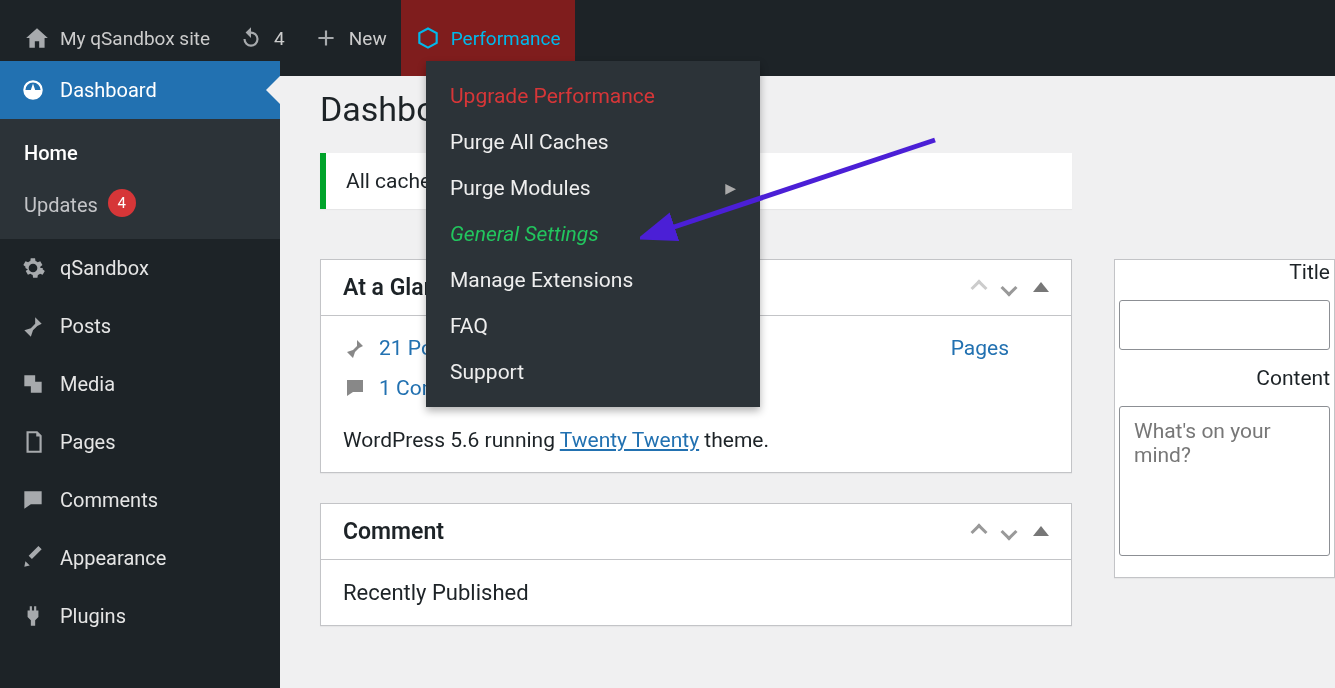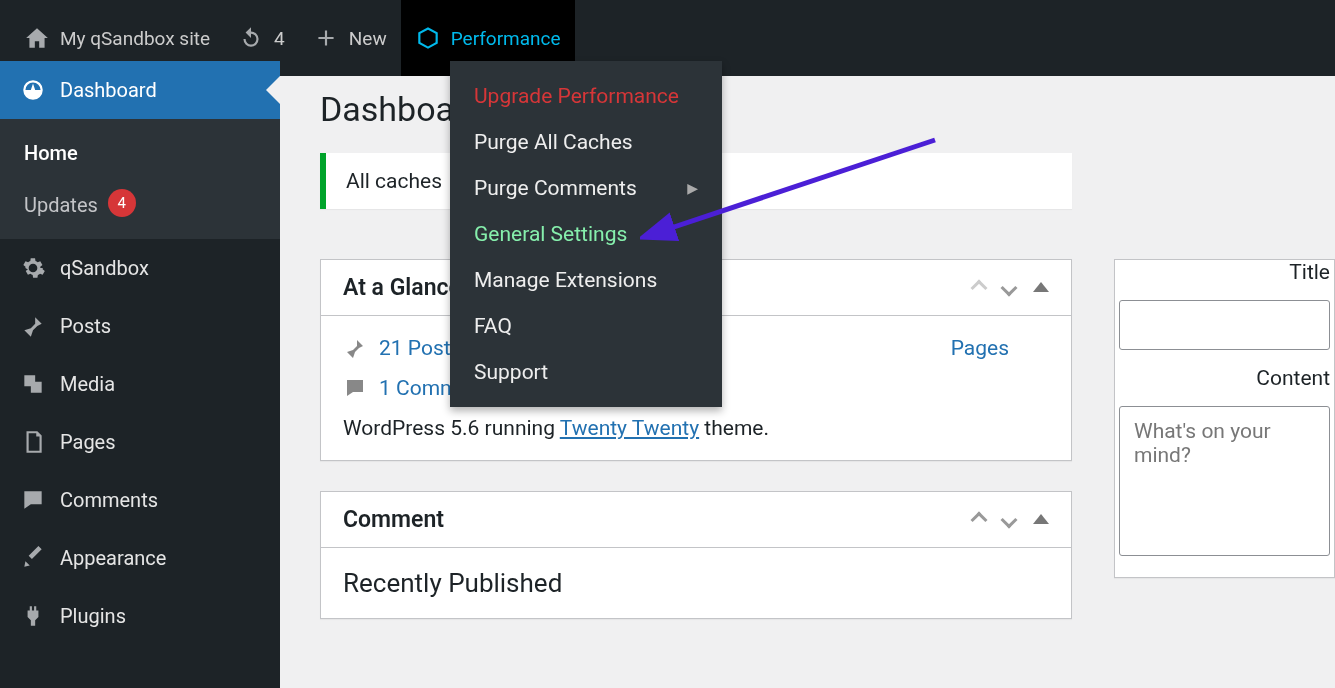--- a/index.html
+++ b/index.html
@@ -1,20 +1,20 @@
 <!DOCTYPE html>
 <html><head>
 <meta charset="utf-8">
 <style>
   * { box-sizing: border-box; margin: 0; padding: 0; font-family: -apple-system, BlinkMacSystemFont, "Segoe UI", Roboto, Arial, sans-serif; }
   body { width: 1335px; height: 688px; overflow: hidden; background: #f0f0f1; }
   
   .adminbar { position: absolute; top:0; left:0; right:0; height:76px; background:#1d2327; display:flex; align-items:center; padding:0 10px; color:#ccc; font-size:19px; }
   .adminbar .item { display:flex; align-items:center; gap:10px; padding:0 14px; height:100%; color:#ccc; cursor:pointer; }
-  .adminbar .item.performance { color:#00b9eb; background:#000000; }
+  .adminbar .item.performance { color:#00b9eb; background:#7f1d1d; }
   .adminbar svg { width:26px; height:26px; fill:#a7aaad; }
   .adminbar .performance svg { fill:#00b9eb; }
   
   .sidebar { position:absolute; top:61px; left:0; width:280px; bottom:0; background:#1d2327; color:#ccc; font-size:20px; }
   .sidebar .menu-item { display:flex; align-items:center; gap:14px; padding:16px 20px; color:#e5e5e5; cursor:pointer; }
   .sidebar .menu-item.current { background:#2271b1; color:#fff; position:relative; }
   .sidebar .menu-item.current::after { content:""; position:absolute; right:-0px; top:50%; transform:translateY(-50%); border-top:14px solid transparent; border-bottom:14px solid transparent; border-right:14px solid #f0f0f1; }
   .sidebar .sub { background:#2c3338; padding:10px 0; }
   .sidebar .sub .sub-item { padding:12px 24px; color:#c3c4c7; cursor:pointer; display:flex; align-items:flex-end; gap:10px;}
   .sidebar .sub .sub-item.home { color:#fff; font-weight:500; }
@@ -38,24 +38,24 @@
   .glance-item { display:flex; align-items:center; gap:12px; color:#2271b1; }
   .glance-item svg { width:24px; height:24px; fill:#888; }
   .box-body a { color:#2271b1; text-decoration:underline; }
   .field-label { font-size:21px; color:#1d2327; margin-bottom:10px;text-align:right; }
   .field-input, .field-textarea { width:100%; border:1px solid #8c8f94; border-radius:3px; padding:12px 14px; font-size:21px; background:#fff; }
   .field-textarea { height:150px; resize:none; }
   .field-textarea::placeholder { color:#777; }
   .form-block { padding:0 4px; }
   .form-block > * { margin-bottom:16px; }
   
-  .perf-menu { position:absolute; top:61px; left:450px; width:272px; background:#2c3338; padding:12px 0; box-shadow:0 4px 8px rgba(0,0,0,0.3); z-index:50; }
+  .perf-menu { position:absolute; top:61px; left:426px; width:334px; background:#2c3338; padding:12px 0; box-shadow:0 4px 8px rgba(0,0,0,0.3); z-index:50; }
   .perf-menu .pm-item { padding:11px 24px; font-size:21px; color:#eee; cursor:pointer; display:flex; align-items:center; justify-content:space-between;}
   .perf-menu .pm-item.upgrade { color:#d63638; }
-  .perf-menu .pm-item.highlight { color:#86efac; }
+  .perf-menu .pm-item.highlight { color:#22c55e;font-style:italic; }
   .perf-menu .pm-item .sub-arrow { color:#aaa; font-size:14px; }
   
   .arrow-overlay { position:absolute; top:135px; left:640px; width:310px; height:110px; pointer-events:none; z-index:60; }
   
   .tri-up, .tri-dn { width:0; height:0; border-left:8px solid transparent; border-right:8px solid transparent; display:inline-block;}
   .tri-up { border-bottom:10px solid #777; } 
   .chev-up, .chev-dn { display:inline-block; width:12px; height:12px; border:solid #999; border-width:0 3px 3px 0; }
   .chev-up { transform:rotate(-135deg); }
   .chev-dn { transform:rotate(45deg); }
   .chev-up.dim { border-color:#ccc; }
@@ -91,21 +91,21 @@
 </div>
 
 <div class="perf-menu">
   <div class="pm-item upgrade">
       <span>Upgrade Performance</span>
     </div>
   <div class="pm-item">
       <span>Purge All Caches</span>
     </div>
   <div class="pm-item">
-      <span>Purge Comments</span>
+      <span>Purge Modules</span>
       <span class="sub-arrow">▶</span>
     </div>
   <div class="pm-item highlight">
       <span>General Settings</span>
     </div>
   <div class="pm-item">
       <span>Manage Extensions</span>
     </div>
   <div class="pm-item">
       <span>FAQ</span>
@@ -216,37 +216,37 @@
             </div>
           </div>
           <div class="glance-row">
             <div class="glance-item">
               <svg viewBox="0 0 24 24">
                   <path d="M4 4h16v12H10l-6 4z"></path>
                 </svg>
               <span>1 Comment</span>
             </div>
           </div>
-          <div style="margin-top:16px;">
+          <div style="margin-top:28px;">
             <span>WordPress 5.6 running </span><a href="#">Twenty Twenty</a><span> theme.</span>
           </div>
         </div>
       </div>
 
       <div class="box">
         <div class="box-head">
           <h2>Comment</h2>
           <div class="ctrls">
             <span class="chev-up"></span>
             <span class="chev-dn"></span>
             <span class="tri-up"></span>
           </div>
         </div>
         <div class="box-body">
-          <div style="font-size:26px;">Recently Published</div>
+          <div style="font-size:22px;">Recently Published</div>
         </div>
       </div>
     </div>
 
     <div class="meta-col-right">
       <div class="box">
         <div class="box-body form-block">
           <div class="field-label">Title</div>
           <input type="text" class="field-input" style="">
           <div class="field-label">Content</div>

